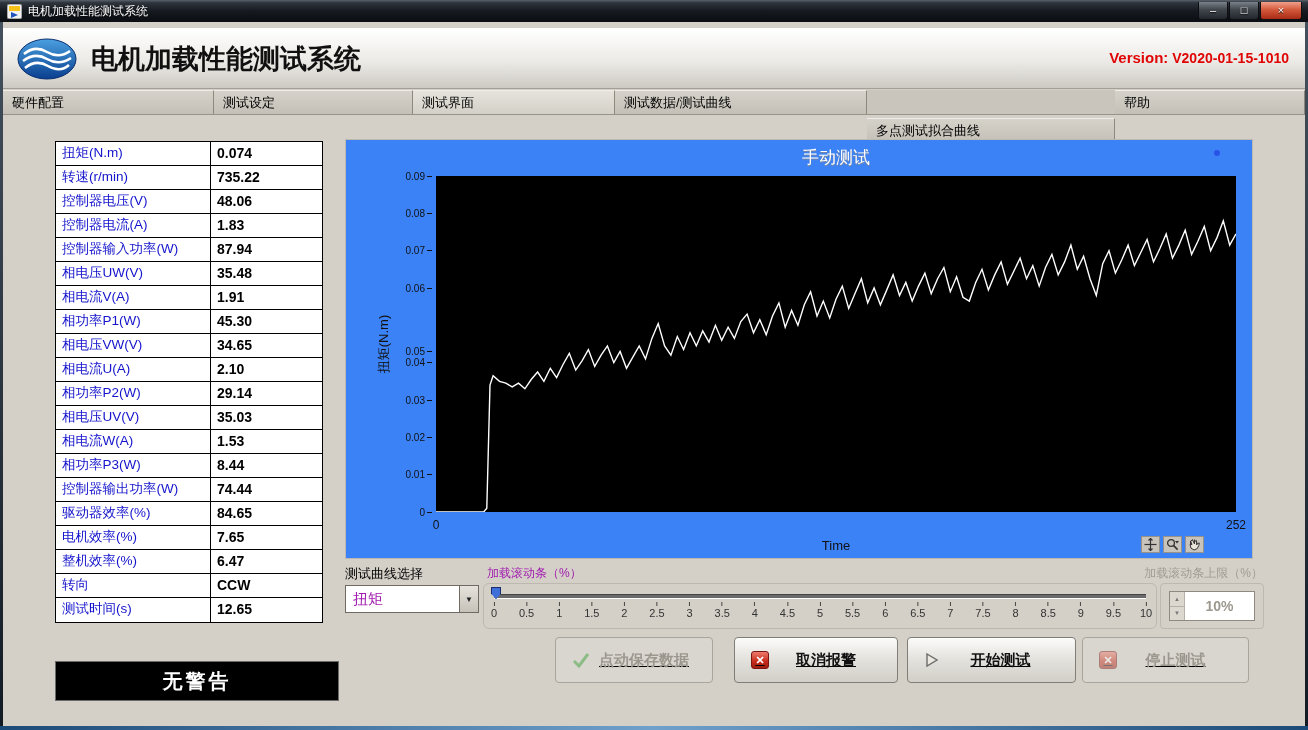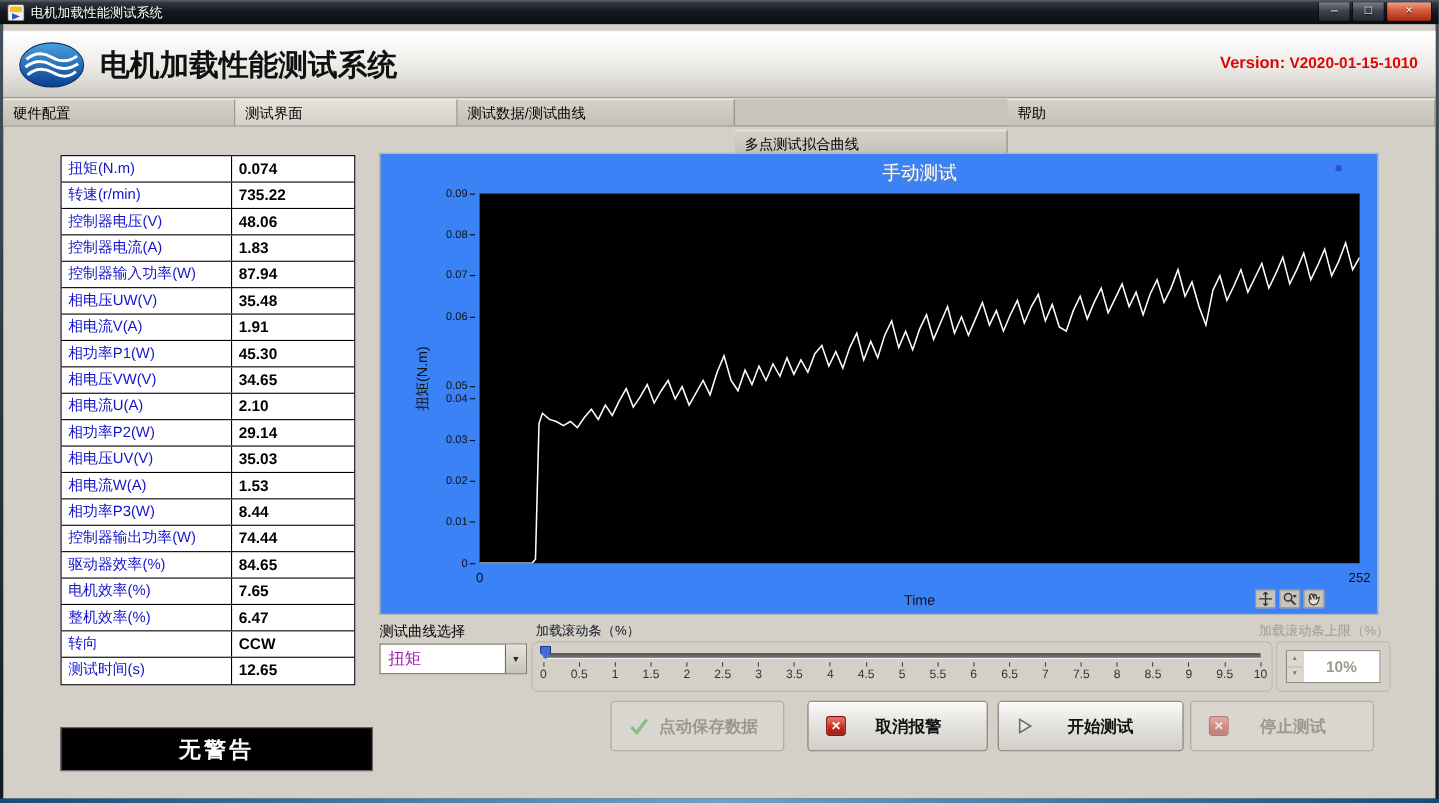--- a/index.html
+++ b/index.html
@@ -75,21 +75,21 @@
     display:flex;align-items:center;justify-content:center;}
   
   .curve-label{position:absolute;left:342px;top:450px;font-size:13px;color:#000;}
   .dropdown{position:absolute;left:342px;top:470px;width:134px;height:28px;background:#fff;
     border:1px solid #6f6b63;display:flex;align-items:center;}
   .dd-value{flex:1;padding-left:7px;font-size:15px;color:#a21caf;}
   .dd-arrow{width:19px;height:100%;background:linear-gradient(180deg,#e6e3dc,#c6c2ba);
     border-left:1px solid #6f6b63;display:flex;align-items:center;justify-content:center;
     font-size:8px;color:#222;}
   
-  .slider-label{position:absolute;left:484px;top:450px;font-size:12px;color:#0f172a;}
+  .slider-label{position:absolute;left:484px;top:450px;font-size:12px;color:#a21caf;}
   .slider-wrap{position:absolute;left:480px;top:468px;width:674px;height:46px;
     border:1px solid #bdb9b1;border-radius:6px;}
   .slider-track{position:absolute;left:10px;right:10px;top:10px;height:5px;background:#6b6b6b;
     border-top:1px solid #444;border-bottom:1px solid #fff;}
   .slider-thumb{position:absolute;left:-3px;top:-8px;width:10px;height:12px;background:#3f6fd8;
     border:1px solid #16316b;clip-path:polygon(0 0,100% 0,100% 55%,50% 100%,0 55%);}
   .slider-ticks{position:absolute;left:10px;right:10px;top:18px;height:24px;}
   .stick{position:absolute;transform:translateX(-50%);text-align:center;}
   .stick i{display:block;width:1px;height:4px;background:#444;margin:0 auto;}
   .stick span{display:block;font-size:11px;color:#333;margin-top:1px;white-space:nowrap;}
@@ -102,21 +102,21 @@
     border:1px solid #8e8a82;display:flex;}
   .spin-arrows{width:15px;border-right:1px solid #b5b1a9;display:flex;flex-direction:column;}
   .spin-btn{flex:1;display:flex;align-items:center;justify-content:center;font-size:6px;
     color:#777;background:#dcd8d0;}
   .spin-btn:first-child{border-bottom:1px solid #b5b1a9;}
   .spin-value{flex:1;display:flex;align-items:center;justify-content:center;
     font-size:14px;font-weight:bold;color:#9d998f;}
   
   .btn{position:absolute;top:522px;height:46px;border:1px solid #7f7d76;border-radius:4px;
     background:linear-gradient(180deg,#fbfbfa,#e3e1dc 50%,#d2cfc8);
-    box-shadow:inset 0 1px 0 #fff;display:flex;align-items:center;cursor:default;}
+    box-shadow:inset 0 1px 0 #fff;display:flex;align-items:center;cursor:default;text-decoration:underline;}
   .btn .bicon{margin-left:16px;flex:none;display:flex;align-items:center;justify-content:center;}
   .btn .btn-label{flex:1;text-align:center;font-size:15px;font-weight:bold;color:#111;
     margin-right:14px;}
   .btn.disabled{background:#d9d6cf;border-color:#a9a59c;box-shadow:none;}
   .btn.disabled .btn-label{color:#9b978e;}
   .btn.disabled .bicon{opacity:.45;}
   .xbox{width:18px;height:18px;border-radius:3px;border:1px solid #7a1410;
     background:linear-gradient(180deg,#ef7b6c,#c62a1a 60%,#9e1d10);
     display:flex;align-items:center;justify-content:center;color:#fff;font-size:11px;font-weight:bold;}
 </style>
@@ -158,20 +158,23 @@
       <div class="version">
         <b>Version:</b>
         <span class="vv">V2020-01-15-1010</span>
       </div>
     </div>
 
     <div class="tabbar" id="tabbar">
         <div class="tab" style="width: 211px;">
           <span>硬件配置</span>
         </div>
+        <div class="tab" style="width: 199px;">
+          <span>测试设定</span>
+        </div>
         <div class="tab active" style="width: 202px;">
           <span>测试界面</span>
         </div>
         <div class="tab" style="width: 252px;">
           <span>测试数据/测试曲线</span>
         </div>
         <div class="tab" style="width: 248px; margin-top: 28px;">
           <span>多点测试拟合曲线</span>
         </div>
         <div class="tab">

